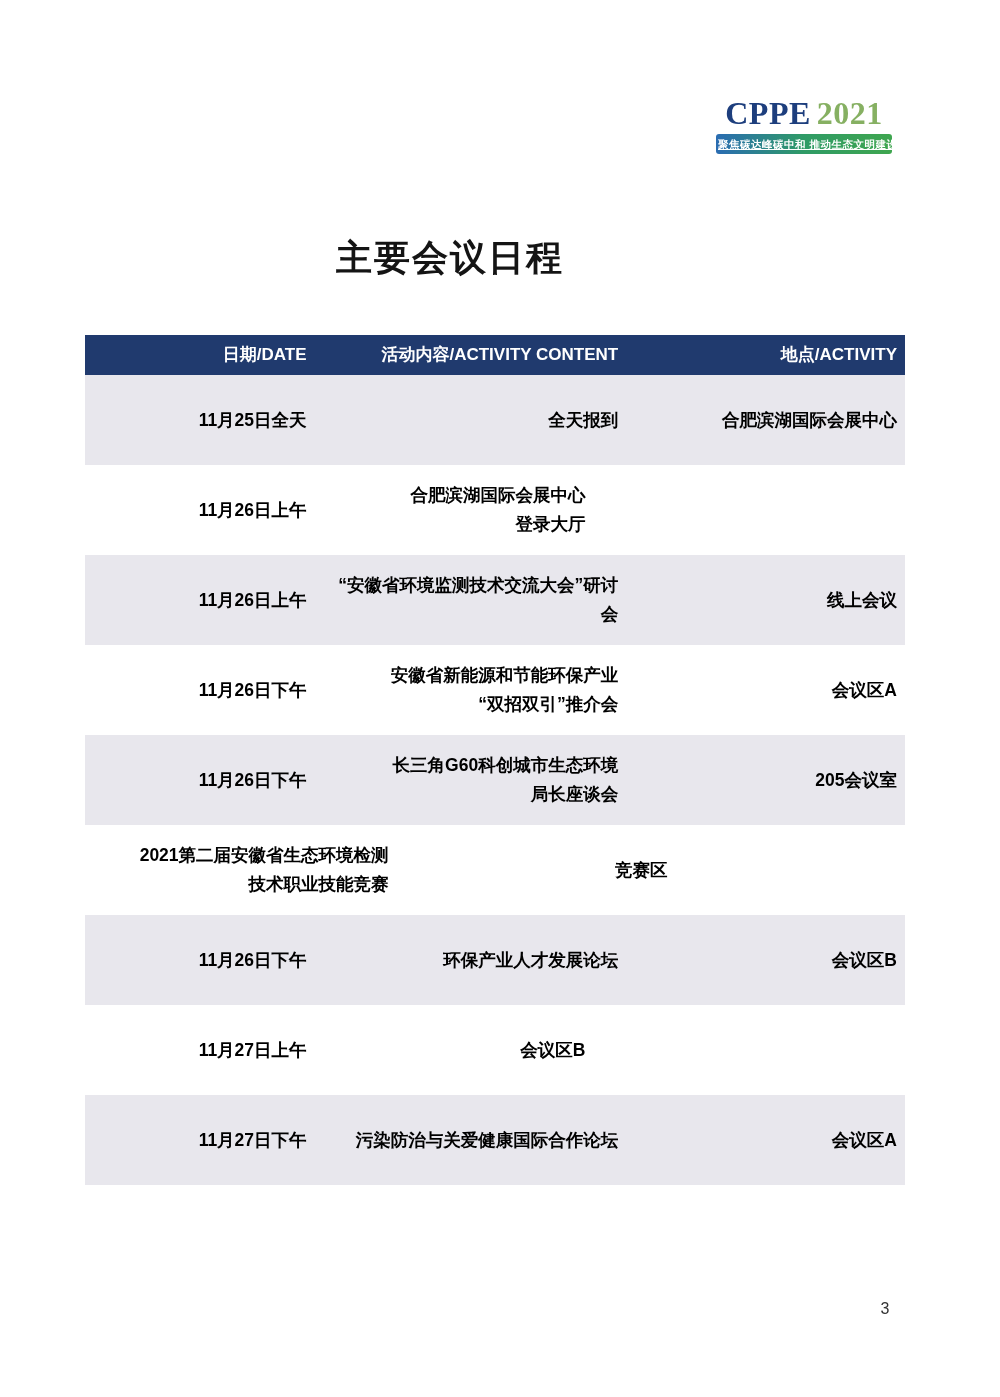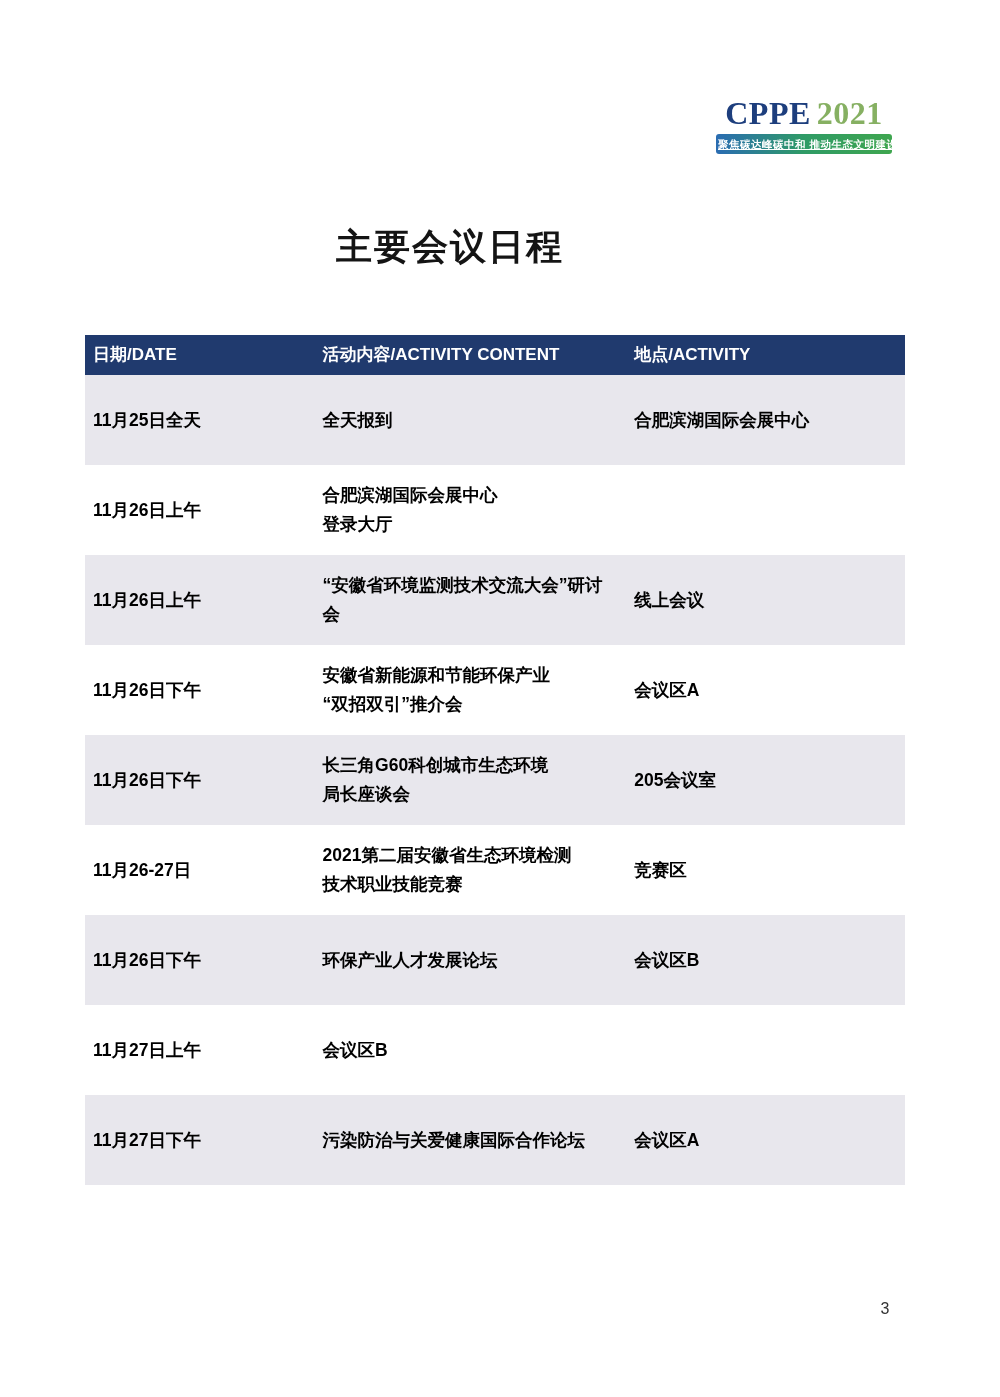--- a/index.html
+++ b/index.html
@@ -43,21 +43,21 @@
     padding: 5px 2px 4px 2px;
     border-radius: 3px;
     white-space: nowrap;
     letter-spacing: 0.5px;
     text-decoration: underline;
   }
 
   
   .page-title {
     position: absolute;
-    top: 223px;
+    top: 234px;
     left: 0;
     width: 900px;
     text-align: center;
     font-size: 36px;
     font-weight: bold;
     color: #141414;
     letter-spacing: 2px;
   }
 
   
@@ -81,21 +81,21 @@
     min-height: 90px;
     align-items: center;
     font-size: 17.5px;
     font-weight: 600;
     color: #000000;
     padding: 8px 0;
   }
   .t-row:nth-child(odd) { background: var(--stripe-bg, #e8e7ed); }
   .t-row:nth-child(even) { background: #ffffff; }
   .c1, .c2, .c3 {
-    text-align: left;
+    text-align: right;
     padding: 0 8px;
     white-space: pre-line;
     line-height: 1.65;
   }
   .c1 { width: 28%; }
   .c2 { width: 38%; }
   .c3 { width: 34%; }
 
   
   .page-number {
@@ -153,21 +153,20 @@
   </div>
 
   <div class="t-row">
     <div class="c1">11月26日下午</div>
     <div class="c2">长三角G60科创城市生态环境
 局长座谈会</div>
     <div class="c3">205会议室</div>
   </div>
 
   <div class="t-row">
-    <div class="c1">11月26-27日</div>
     <div class="c2">2021第二届安徽省生态环境检测
 技术职业技能竞赛</div>
     <div class="c3">竞赛区</div>
   </div>
 
   <div class="t-row">
     <div class="c1">11月26日下午</div>
     <div class="c2">环保产业人才发展论坛</div>
     <div class="c3">会议区B</div>
   </div>

